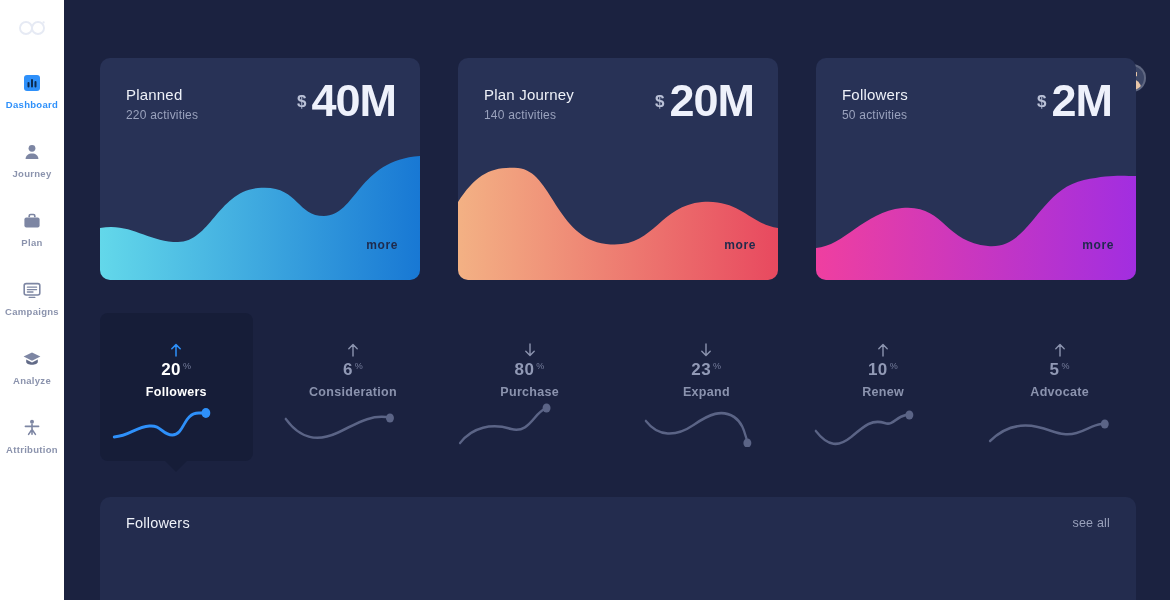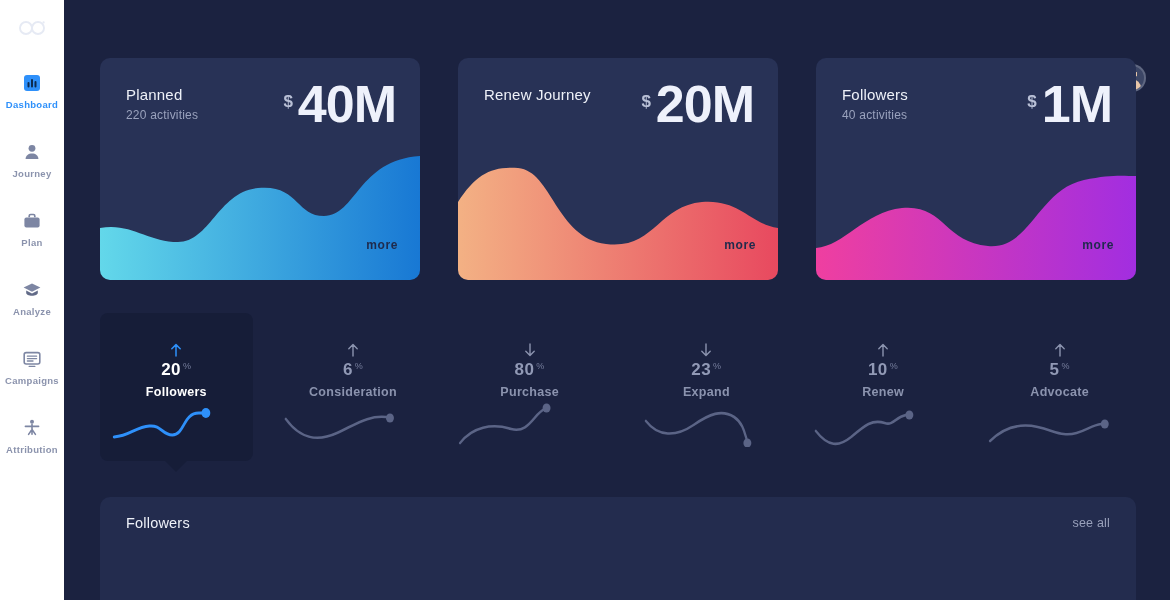--- a/index.html
+++ b/index.html
@@ -78,21 +78,21 @@
     background:#283256; position:relative; overflow:hidden; cursor:pointer;
   }
   .stat-card .card-head { padding:28px 0 0 26px; position:relative; z-index:3; }
   .card-title { font-size:15px; font-weight:400; color:#eef1f8; letter-spacing:.2px; }
   .card-sub { font-size:12px; color:#9aa2bd; margin-top:5px; letter-spacing:.2px; }
   .card-amount {
     position:absolute; right:24px; top:20px; z-index:3;
     display:flex; align-items:flex-start; color:#eef1fb;
   }
   .card-amount .cur { font-size:17px; font-weight:700; color:#b9c0d6; margin-top:14px; margin-right:5px; }
-  .card-amount .val { font-size:52px; font-weight:700; letter-spacing:-1px; line-height:1; }
+  .card-amount .val { font-size:45px; font-weight:700; letter-spacing:-1px; line-height:1; }
   .wave { position:absolute; left:0; bottom:0; width:100%; height:130px; z-index:1; }
   .more-link {
     position:absolute; right:22px; bottom:28px; z-index:4;
     font-size:12px; font-weight:700; color:#1f2a4c; letter-spacing:.6px; cursor:pointer;
   }
 
   
   .metrics-row {
     position:absolute; left:100px; top:313px; width:1036px;
     display:flex;
@@ -169,33 +169,33 @@
   <div class="nav-item">
     <svg class="nav-ico" viewBox="0 0 20 20">
       <rect x="2.4" y="6.4" width="15.2" height="10" rx="2" fill="#7d86a3"></rect>
       <path d="M7.2 6.2V4.9c0-.8.6-1.4 1.4-1.4h2.8c.8 0 1.4.6 1.4 1.4v1.3" fill="none" stroke="#7d86a3" stroke-width="1.7"></path>
     </svg>
     <span class="nav-label">Plan</span>
   </div>
 
   <div class="nav-item">
     <svg class="nav-ico" viewBox="0 0 20 20">
-      <path d="M10 3.4 18.4 7.6 10 11.8 1.6 7.6z" fill="#7d86a3"></path>
-      <path d="M10 13.4 4.2 10.5v2.6c0 1.5 2.6 2.7 5.8 2.7s5.8-1.2 5.8-2.7v-2.6z" fill="#626b88"></path>
-    </svg>
-    <span class="nav-label">Analyze</span>
-  </div>
-
-  <div class="nav-item">
-    <svg class="nav-ico" viewBox="0 0 20 20">
       <rect x="2.2" y="3.6" width="15.6" height="11.4" rx="2" fill="none" stroke="#7d86a3" stroke-width="1.6"></rect>
       <path d="M5.4 7.2h9.2M5.4 9.6h9.2M5.4 12h5.6" stroke="#7d86a3" stroke-width="1.3" stroke-linecap="round"></path>
       <path d="M7.2 17.4h5.6" stroke="#7d86a3" stroke-width="1.4" stroke-linecap="round"></path>
     </svg>
     <span class="nav-label">Campaigns</span>
+  </div>
+
+  <div class="nav-item">
+    <svg class="nav-ico" viewBox="0 0 20 20">
+      <path d="M10 3.4 18.4 7.6 10 11.8 1.6 7.6z" fill="#7d86a3"></path>
+      <path d="M10 13.4 4.2 10.5v2.6c0 1.5 2.6 2.7 5.8 2.7s5.8-1.2 5.8-2.7v-2.6z" fill="#626b88"></path>
+    </svg>
+    <span class="nav-label">Analyze</span>
   </div>
 
   <div class="nav-item">
     <svg class="nav-ico" viewBox="0 0 20 20">
       <circle cx="10" cy="3.8" r="2" fill="#7d86a3"></circle>
       <path d="M10 6.2v10M3.4 8.4h13.2M10 11.4l-3.4 5M10 11.4l3.4 5" stroke="#7d86a3" stroke-width="1.6" stroke-linecap="round" fill="none"></path>
     </svg>
     <span class="nav-label">Attribution</span>
   </div>
 </div>
@@ -258,46 +258,47 @@
     <svg class="wave" viewBox="0 0 320 130" preserveAspectRatio="none">
       <defs>
         <linearGradient id="g2" x1="0" y1="0" x2="1" y2="0">
           <stop offset="0%" stop-color="#f3b184"></stop>
             <stop offset="100%" stop-color="#e8495f"></stop>
         </linearGradient>
       </defs>
       <path d="M0 52 C 18 24, 34 16, 60 18 C 94 21, 98 88, 148 94 C 196 100, 200 56, 244 52 C 282 49, 292 74, 320 78 L320 130 L0 130 Z" fill="url(#g2)"></path>
     </svg>
     <div class="card-head">
-      <div class="card-title">Renew Journey</div>
+      <div class="card-title">Plan Journey</div>
+      <div class="card-sub">140 activities</div>
     </div>
     <div class="card-amount">
       <span class="cur">$</span>
       <span class="val">20M</span>
     </div>
     <div class="more-link">more</div>
   </div>
 
   <div class="stat-card">
     <svg class="wave" viewBox="0 0 320 130" preserveAspectRatio="none">
       <defs>
         <linearGradient id="g3" x1="0" y1="0" x2="1" y2="0">
           <stop offset="0%" stop-color="#ef3fa0"></stop>
             <stop offset="100%" stop-color="#a22ee0"></stop>
         </linearGradient>
       </defs>
       <path d="M0 98 C 28 96, 48 62, 86 58 C 128 54, 128 92, 172 96 C 214 100, 222 40, 268 30 C 296 24, 308 26, 320 26 L320 130 L0 130 Z" fill="url(#g3)"></path>
     </svg>
     <div class="card-head">
       <div class="card-title">Followers</div>
-      <div class="card-sub">40 activities</div>
+      <div class="card-sub">50 activities</div>
     </div>
     <div class="card-amount">
       <span class="cur">$</span>
-      <span class="val">1M</span>
+      <span class="val">2M</span>
     </div>
     <div class="more-link">more</div>
   </div>
 </div>
 
 <div class="metrics-row">
 
   <div class="metric active">
     <svg class="arrow" width="12" height="14" viewBox="0 0 12 14">
       <path d="M6 13V1.6M6 1.6 1.8 5.8M6 1.6 10.2 5.8" stroke="#2e90fa" stroke-width="1.5" fill="none" stroke-linecap="round"></path>

